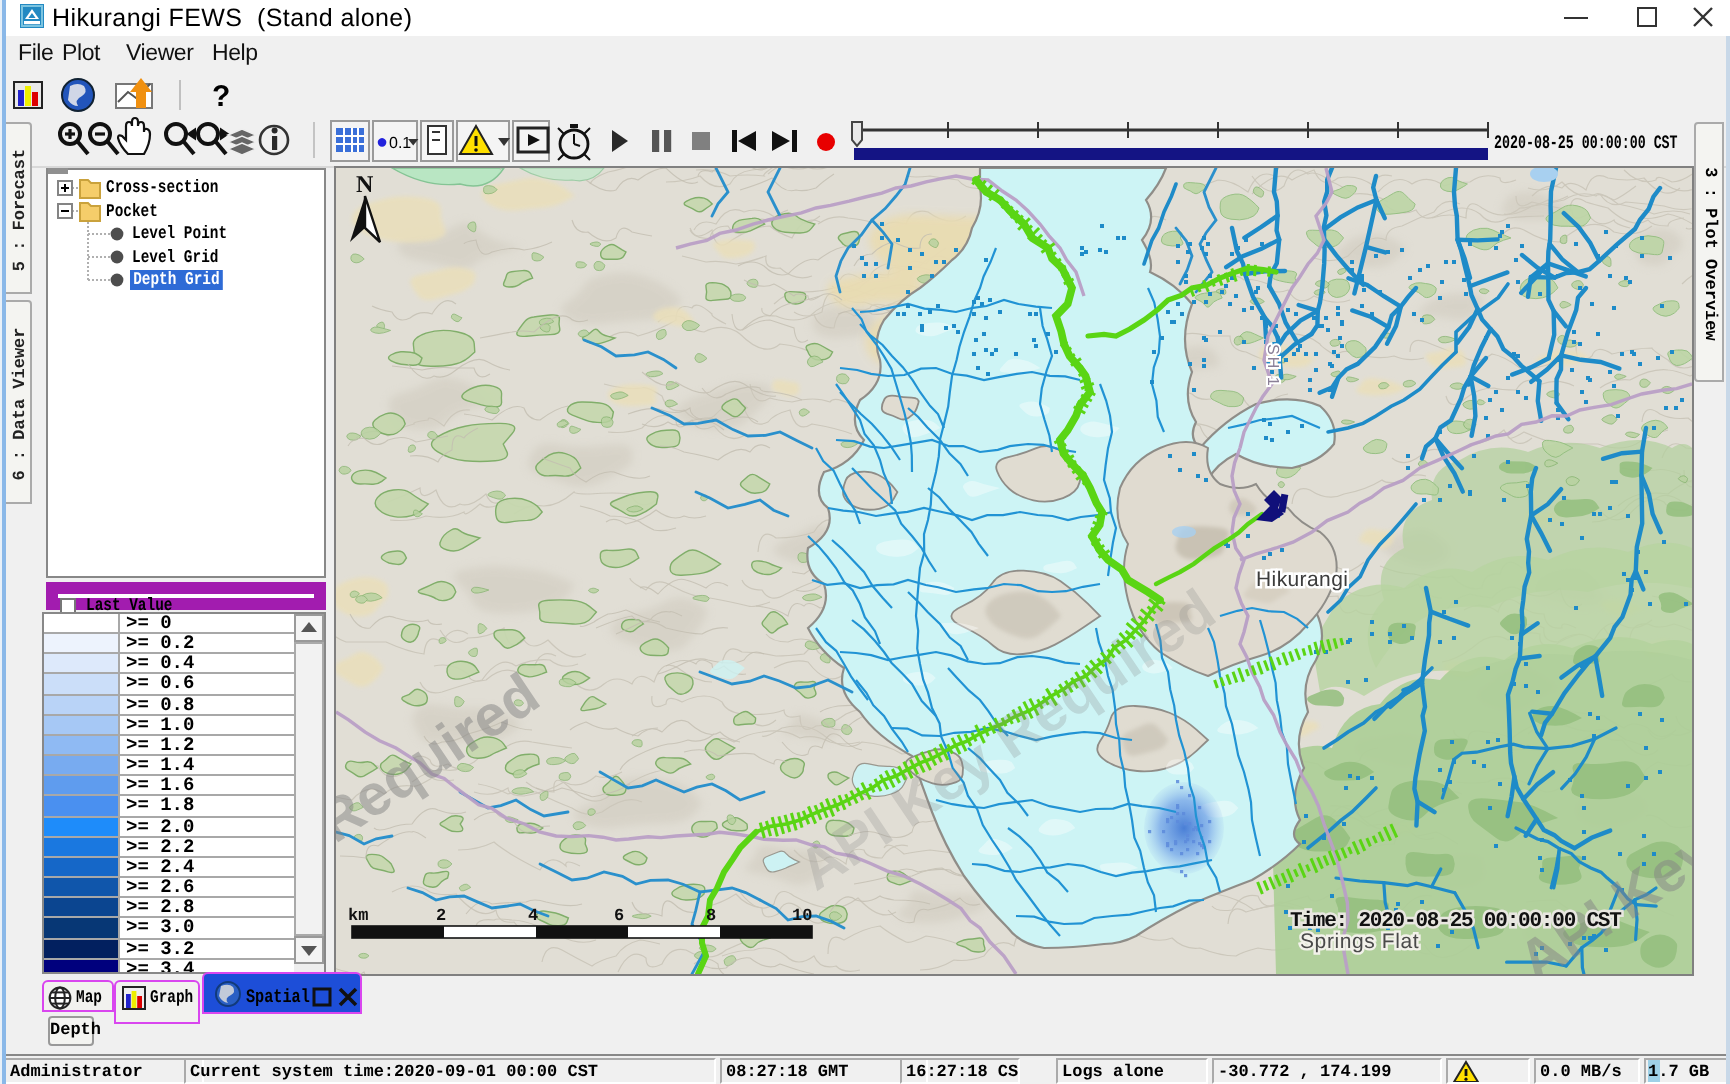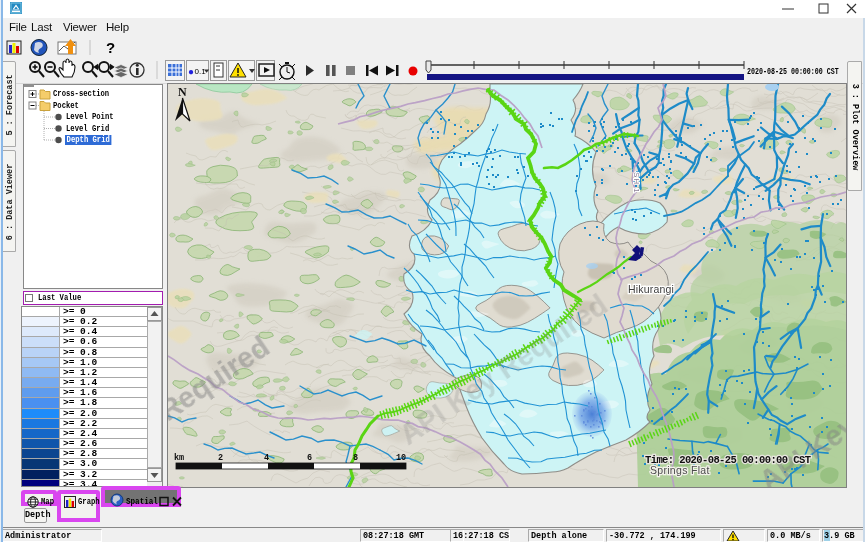--- a/index.html
+++ b/index.html
@@ -18,30 +18,30 @@
 #toolbar1{left:2px;top:37px;width:863px;height:21px;background:#f0f0f0}
 
 #toolbar2{left:2px;top:58px;width:863px;height:26px;background:#f0f0f0;border-bottom:1px solid #d8d8d8}
 .tbtn{position:absolute;border:1px solid #9a9a9a;background:#f4f4f4}
 
 .vtabL{background:#f4f4f1;border:1px solid #aaa;border-radius:2px 2px 0 0;color:#222}
 .vtabL span{display:block;transform:rotate(-90deg);transform-origin:center;white-space:nowrap;
  font-family:"Liberation Mono",monospace;font-weight:bold;font-size:8.5px}
 
 #treepanel{left:23px;top:84px;width:140px;height:205px;background:#fff;border:1px solid #888}
-#lvheader{left:23px;top:291px;width:140px;height:14px;background:#fff;border:1px solid #a21caf}
+#lvheader{left:23px;top:291px;width:140px;height:14px;background:#fff;border:6px solid #a21caf}
 #legend{left:21px;top:306px;width:142px;height:181px;background:#fff;border:1px solid #888}
 
 #mapbox{left:167px;top:83px;width:680px;height:405px;border:1px solid #808080;background:#e3e0d8}
 
 #vtabR{left:847px;top:61px;width:15px;height:130px;background:#f4f4f1;border:1px solid #aaa;border-radius:2px 0 0 2px}
 #vtabR span{position:absolute;left:-48px;top:60px;width:110px;text-align:center;transform:rotate(90deg);white-space:nowrap;
  font-family:"Liberation Mono",monospace;font-weight:bold;font-size:8.5px}
 
-.btab{position:absolute;background:#f2f2ef;border:4px solid #d946ef;border-radius:3px 3px 0 0;
+.btab{position:absolute;background:#f2f2ef;border:1px solid #d946ef;border-radius:3px 3px 0 0;
  font-family:"Liberation Mono",monospace;font-weight:bold;font-size:9px;color:#111}
 #logsbtn{left:24px;top:508px;width:23px;height:15px;background:#f4f4f1;border:1px solid #999;border-radius:2px;
  font-family:"Liberation Mono",monospace;font-weight:bold;font-size:8.5px;text-align:center;line-height:13px}
 
 #statusbar{left:0;top:527px;width:865px;height:15px;background:#f0f0f0;border-top:1px solid #888}
 .scell{position:absolute;top:1px;height:13px;border:1px solid #aaa;border-right-color:#fff;border-bottom-color:#fff;
  font-family:"Liberation Mono",monospace;font-weight:bold;font-size:8.5px;color:#000;padding:1px 0 0 2px;white-space:nowrap;overflow:hidden}
 .treetxt{font-family:"Liberation Mono",monospace;font-weight:bold;font-size:9px;white-space:nowrap;
  transform:scaleX(0.8);transform-origin:0 0;color:#000}
 .lrow{position:relative;height:10.17px;border-bottom:1px solid #a8a8a8}
@@ -55,30 +55,31 @@
 <div class="abs" style="left:863px;top:18px;width:2px;height:524px;background:#c8d8e8;z-index:50"></div>
 
 <div class="abs" id="titlebar">
   <svg class="abs" id="appicon" width="12" height="12" viewBox="0 0 12 12">
   <rect width="12" height="12" fill="#2289c2"></rect>
   <rect x="1" y="1" width="10" height="10" fill="none" stroke="#7cc4e0" stroke-width="1"></rect>
   <path d="M6 2.5 L9.5 7.5 H2.5 Z" fill="#fff"></path>
   <path d="M6 4.5 L7.8 7 H4.2 Z" fill="#2289c2"></path>
   <rect x="2" y="8.5" width="8" height="1.6" fill="#fff"></rect>
 </svg>
+  <div class="abs" id="titletxt">Hikurangi FEWS&nbsp; (Stand alone)</div>
   <svg class="abs" style="left:770px;top:0" width="95" height="18">
     <line x1="10" y1="9" x2="22" y2="9" stroke="#333" stroke-width="1"></line>
     <rect x="47" y="4" width="9" height="9" fill="none" stroke="#333"></rect>
     <path d="M75 4 L84 13 M84 4 L75 13" stroke="#333" stroke-width="1.2" fill="none"></path>
   </svg>
 </div>
 
 <div class="abs" id="menubar">
   <span style="left:7px">File</span>
-    <span style="left:29px">Last</span>
+    <span style="left:29px">Plot</span>
   <span style="left:61px">Viewer</span>
     <span style="left:104px">Help</span>
 </div>
 
 <div class="abs" id="toolbar1">
   <svg class="abs" style="left:0;top:0" width="140" height="21">
 
     <rect x="5" y="4" width="14" height="13" fill="#e8e8e8" stroke="#222"></rect>
     <rect x="7" y="8" width="3" height="8" fill="#2222cc"></rect>
     <rect x="10.5" y="6" width="3" height="10" fill="#eeee00"></rect>
@@ -1790,53 +1791,54 @@
 <div class="abs btab" style="left:21px;top:490px;width:36px;height:16px">
   <svg class="abs" style="left:2px;top:2px" width="12" height="12">
     <circle cx="6" cy="6" r="5.2" fill="#fff" stroke="#222"></circle>
     <ellipse cx="6" cy="6" rx="2.4" ry="5.2" fill="none" stroke="#222"></ellipse>
     <line x1="0.8" y1="6" x2="11.2" y2="6" stroke="#222"></line>
     <line x1="1.6" y1="3.2" x2="10.4" y2="3.2" stroke="#222"></line>
     <line x1="1.6" y1="8.8" x2="10.4" y2="8.8" stroke="#222"></line>
   </svg>
   <span class="abs treetxt" style="left:16px;top:3px">Map</span>
 </div>
-<div class="abs btab" style="left:57px;top:490px;width:43px;height:32px">
+<div class="abs btab" style="left:57px;top:490px;width:43px;height:22px">
   <svg class="abs" style="left:3px;top:2px" width="12" height="12">
     <rect x="0.5" y="0.5" width="11" height="11" fill="#eee" stroke="#222"></rect>
     <rect x="2" y="4" width="2.4" height="7" fill="#2222cc"></rect>
     <rect x="4.8" y="2.5" width="2.4" height="8.5" fill="#eeee00"></rect>
     <rect x="7.6" y="5" width="2.4" height="6" fill="#dd0000"></rect>
   </svg>
   <span class="abs treetxt" style="left:17px;top:3px">Graph</span>
 </div>
-<div class="abs btab" style="left:101px;top:486px;width:80px;height:21px;background:#737373">
+<div class="abs btab" style="left:101px;top:486px;width:80px;height:21px;background:#1d4ed8">
   <svg class="abs" style="left:5px;top:3px" width="14" height="14">
     <circle cx="7" cy="7" r="6" fill="#2a5fc4" stroke="#123a7a"></circle>
     <path d="M3.5 3 q4 -1.5 6 0.5 q1.5 2.5 -1 4 q-3.5 1.5 -1.5 4 q-3 -0.5 -4.5 -3.5 z" fill="#ddd" opacity="0.85"></path>
   </svg>
   <span class="abs treetxt" style="left:21px;top:6px;font-size:9.5px">Spatial</span>
   <svg class="abs" style="left:54px;top:6px" width="25" height="12">
     <rect x="1" y="1.5" width="8" height="8" fill="none" stroke="#111" stroke-width="1.5"></rect>
     <path d="M14 1.5 l8 8 M22 1.5 l-8 8" stroke="#111" stroke-width="1.8"></path>
   </svg>
 </div>
 <div class="abs" id="logsbtn">Depth</div>
 
 <div class="abs" id="statusbar">
   <div class="scell" style="left:2px;width:100px">Administrator</div>
+  <div class="scell" style="left:92px;width:266px">Current system time:2020-09-01 00:00 CST</div>
   <div class="scell" style="left:360px;width:104px">08:27:18 GMT</div>
   <div class="scell" style="left:450px;width:60px">16:27:18 CST</div>
-  <div class="scell" style="left:528px;width:76px">Depth alone</div>
+  <div class="scell" style="left:528px;width:76px">Logs alone</div>
   <div class="scell" style="left:606px;width:115px">-30.772 , 174.199</div>
   <div class="scell" style="left:723px;width:42px">
     <svg width="14" height="12" style="position:absolute;left:2px;top:0">
         <path d="M7 1 L13 11 L1 11 Z" fill="#ffe000" stroke="#222"></path>
         <line x1="7" y1="4.5" x2="7" y2="8" stroke="#111" stroke-width="1.4"></line>
         <circle cx="7" cy="9.6" r="0.8" fill="#111"></circle>
       </svg>
   </div>
   <div class="scell" style="left:767px;width:53px">0.0 MB/s</div>
   <div class="scell" style="left:822px;width:43px">
       <div class="abs" style="left:1px;top:0;width:6px;height:12px;background:#9ed1e8"></div>
-      <span class="abs" style="left:1px">3.9 GB</span>
+      <span class="abs" style="left:1px">1.7 GB</span>
     </div>
 </div>
 
 </body></html>

